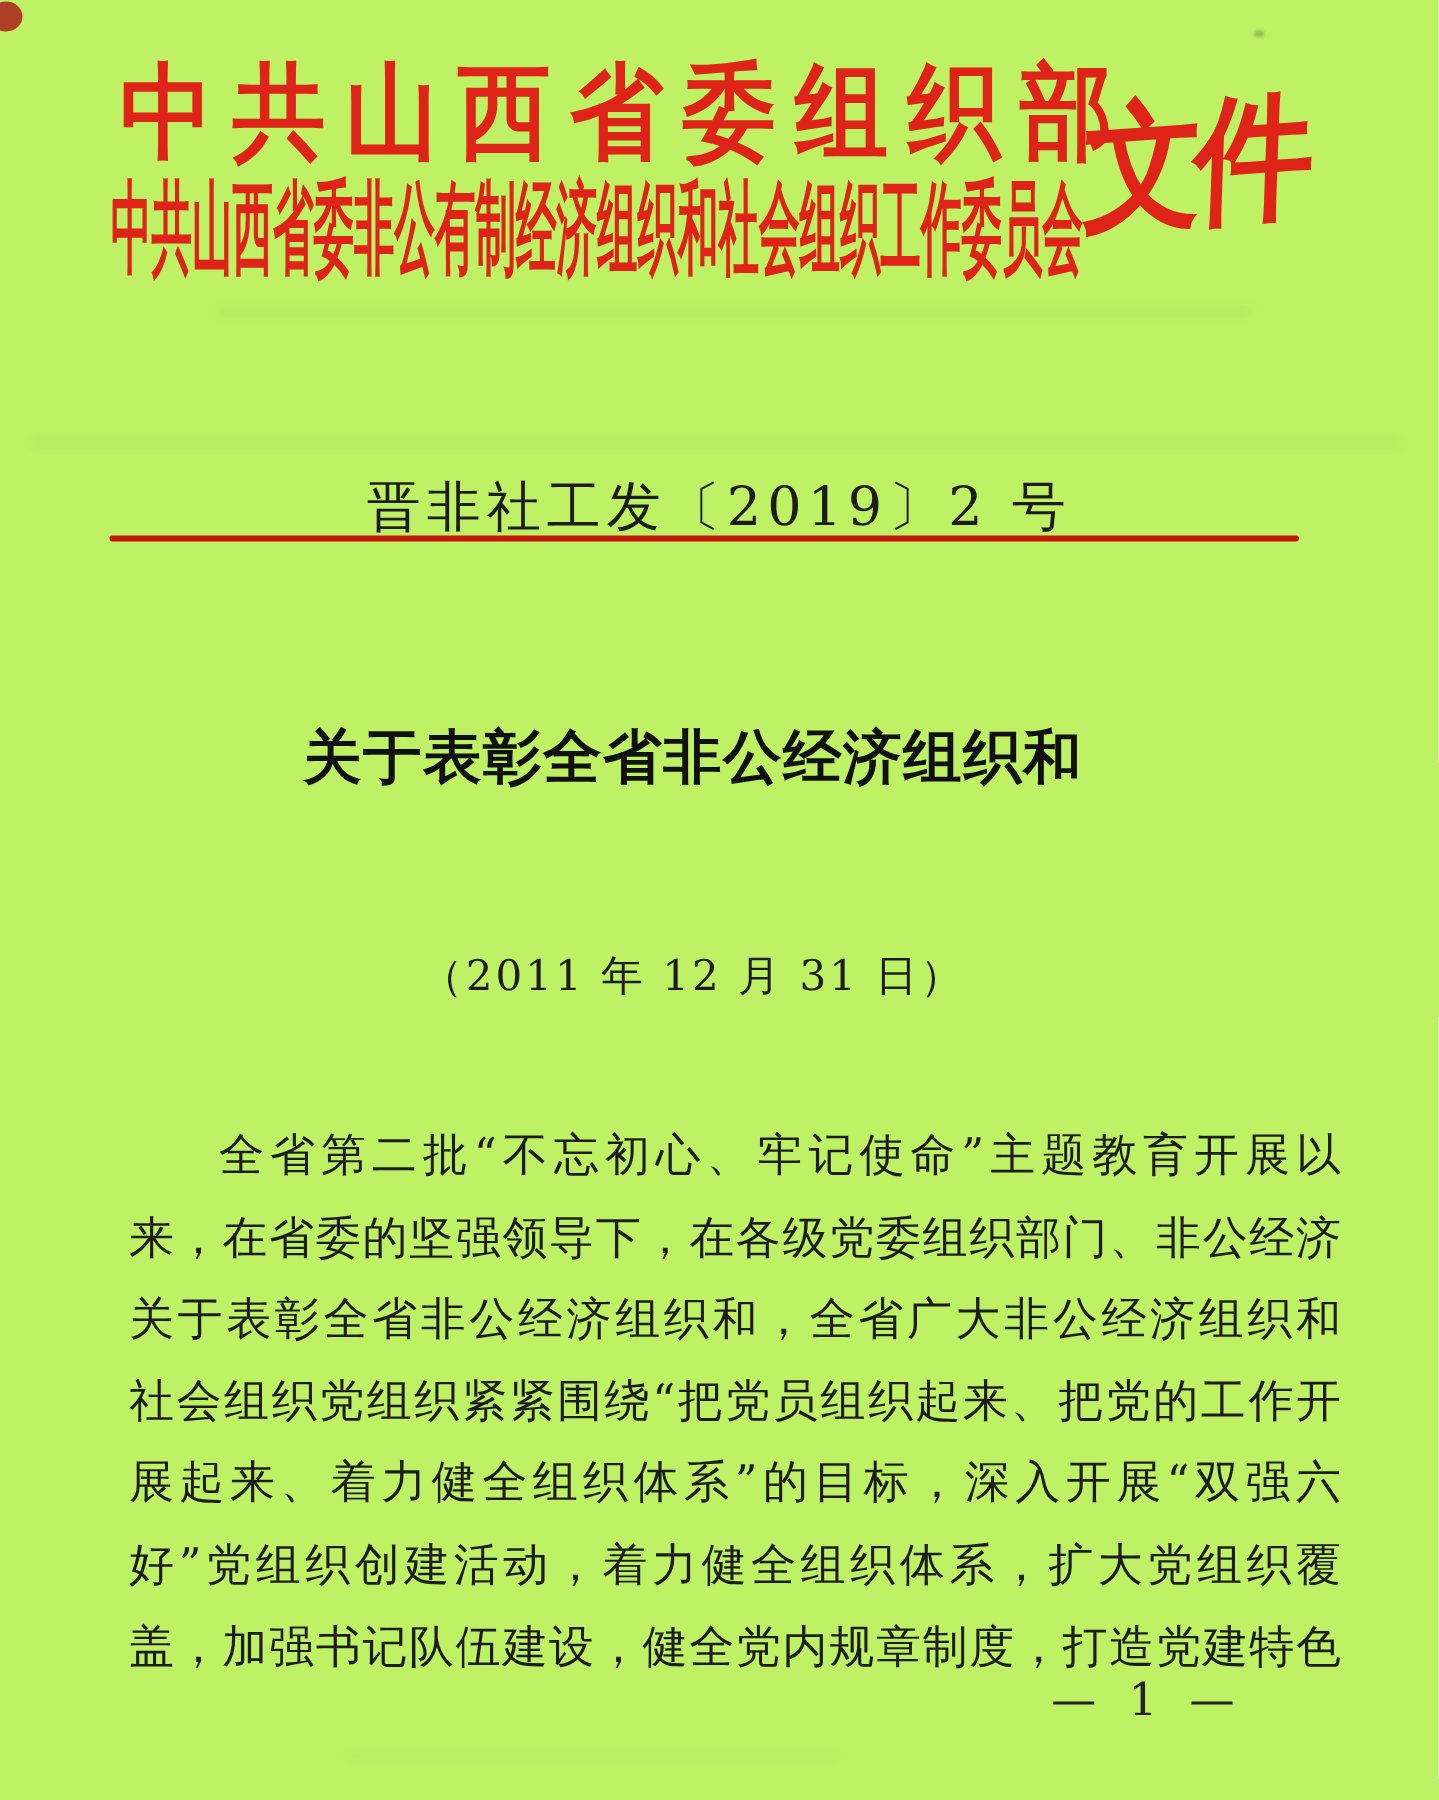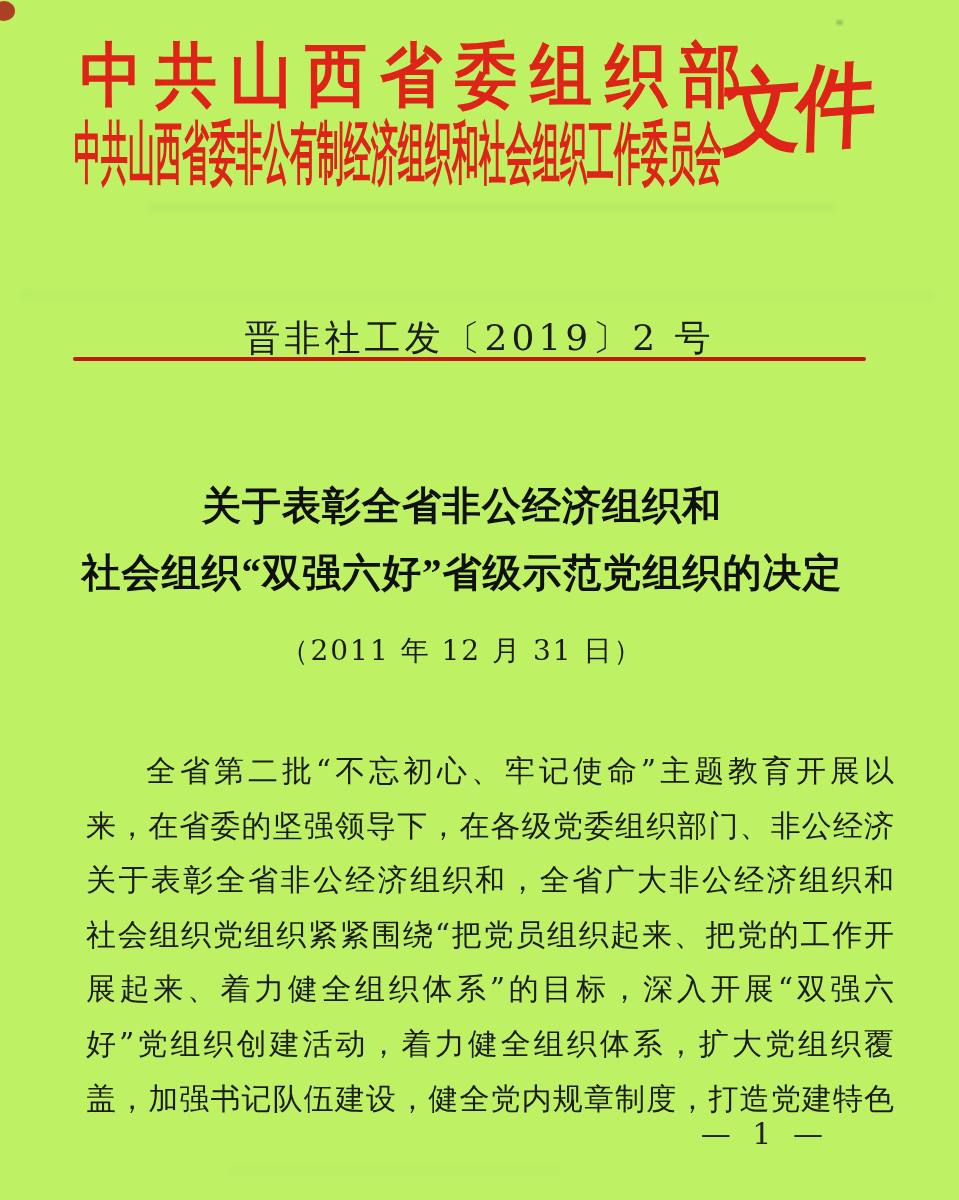--- a/index.html
+++ b/index.html
@@ -184,21 +184,20 @@
     <div class="org2">中共山西省委非公有制经济组织和社会组织工作委员会</div>
     <div class="doc-type">文件</div>
   </header>
 
   <div class="doc-number">晋非社工发〔2019〕2 号</div>
 
   <div class="red-rule"></div>
 
   <h1 class="title" style="margin:0;font-family:Liberation Serif, serif;">
     <div class="title-line">关于表彰全省非公经济组织和</div>
-    <div class="title-line">社会组织“双强六好”省级示范党组织的决定</div>
   </h1>
 
   <div class="date-line">（2011 年 12 月 31 日）</div>
 
   <main class="body-para">
       <div class="body-line">全省第二批“不忘初心、牢记使命”主题教育开展以</div>
       <div class="body-line">来，在省委的坚强领导下，在各级党委组织部门、非公经济</div>
       <div class="body-line">关于表彰全省非公经济组织和，全省广大非公经济组织和</div>
       <div class="body-line">社会组织党组织紧紧围绕“把党员组织起来、把党的工作开</div>
       <div class="body-line">展起来、着力健全组织体系”的目标，深入开展“双强六</div>

